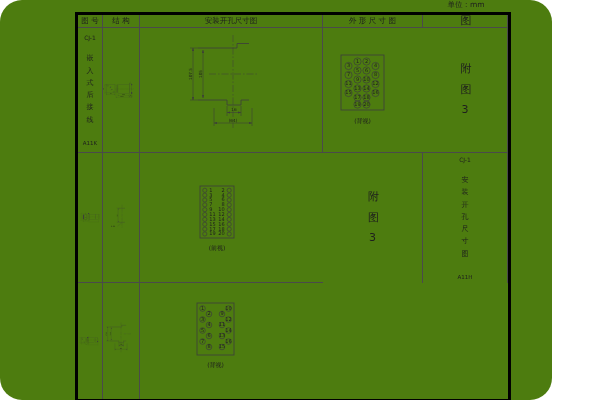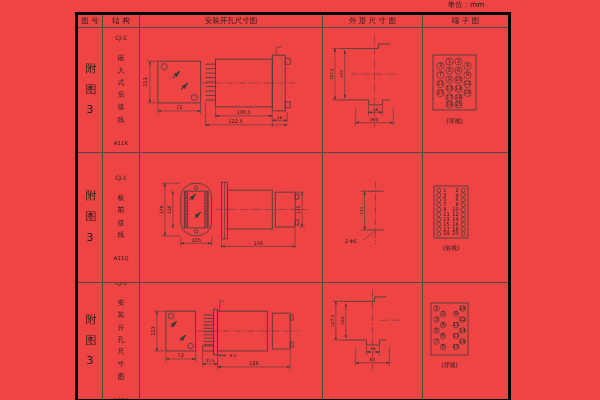--- a/index.html
+++ b/index.html
@@ -1,17 +1,17 @@
 <!DOCTYPE html>
 <html><head>
 <meta charset="utf-8">
 <style>
   html,body{margin:0;padding:0;}
-  .page{width:600px;height:400px;position:relative;background:#ef4444;
-        font-family:"DejaVu Sans",sans-serif;color:#1e1e1e;overflow:hidden;}
+  .page{width:552px;height:400px;position:relative;background:#4d7c0f;
+        font-family:"DejaVu Sans",sans-serif;color:#1e1e1e;overflow:hidden;border-radius:22px;}
   .unit{position:absolute;left:417px;top:0px;width:98px;text-align:center;font-size:7.5px;}
   .tbl{position:absolute;left:75px;top:12px;width:430px;height:384px;
        border:3px solid #000000;display:grid;box-sizing:content-box;
        grid-template-columns:25px 37px 183px 100px 85px;
        grid-template-rows:13px 125px 130px 116px;}
   .cell{border-right:1px solid #4a4a4a;border-bottom:1px solid #4a4a4a;
         display:flex;align-items:center;justify-content:center;overflow:hidden;}
   .lc{border-right:none;} .lr{border-bottom:none;}
   .hd{font-size:7.5px;white-space:pre;}
   .vcell{flex-direction:column;gap:11px;}
@@ -32,21 +32,20 @@
 
 <div class="page">
   <div class="unit">单位：mm</div>
 
   <div class="tbl">
 
     <div class="cell hd">图 号</div>
     <div class="cell hd">结 构</div>
     <div class="cell hd">安装开孔尺寸图</div>
     <div class="cell hd">外 形 尺 寸 图</div>
-    <div class="cell hd lc">端 子 图</div>
 
     <div class="cell vcell">
       <div class="figchars">附图3</div>
     </div>
     <div class="cell vcell">
       <div class="model">CJ-1</div>
       <div class="vchars">嵌入式后接线</div>
       <div class="code">A11K</div>
     </div>
     <div class="cell">
@@ -170,25 +169,20 @@
             <circle cx="35.5" cy="76.5" r="3.6"></circle>
             <text x="35.5" y="77.616" text-anchor="middle" font-size="3.1">20</text>
           </g>
         <text class="f6" x="31.5" y="95" text-anchor="middle">(背视)</text>
       </svg>
     </div>
 
     <div class="cell vcell">
       <div class="figchars">附图3</div>
     </div>
-    <div class="cell vcell">
-      <div class="model">CJ-1</div>
-      <div class="vchars">板前接线</div>
-      <div class="code">A11Q</div>
-    </div>
     <div class="cell">
       <svg viewBox="0 0 183 130" width="183" height="130">
         <defs>
             <marker id="m-o2" viewBox="0 0 10 6" refX="9" refY="3" markerWidth="7" markerHeight="4.5" orient="auto-start-reverse">
               <path d="M0,0 L10,3 L0,6 Z" fill="#3c3c3c" stroke="none"></path>
             </marker>
           </defs>
         <rect x="41" y="30" width="31" height="53" rx="15" ry="13"></rect>
         <circle cx="56.5" cy="34.5" r="1.8"></circle>
           <circle cx="56.5" cy="78.5" r="1.8"></circle>

